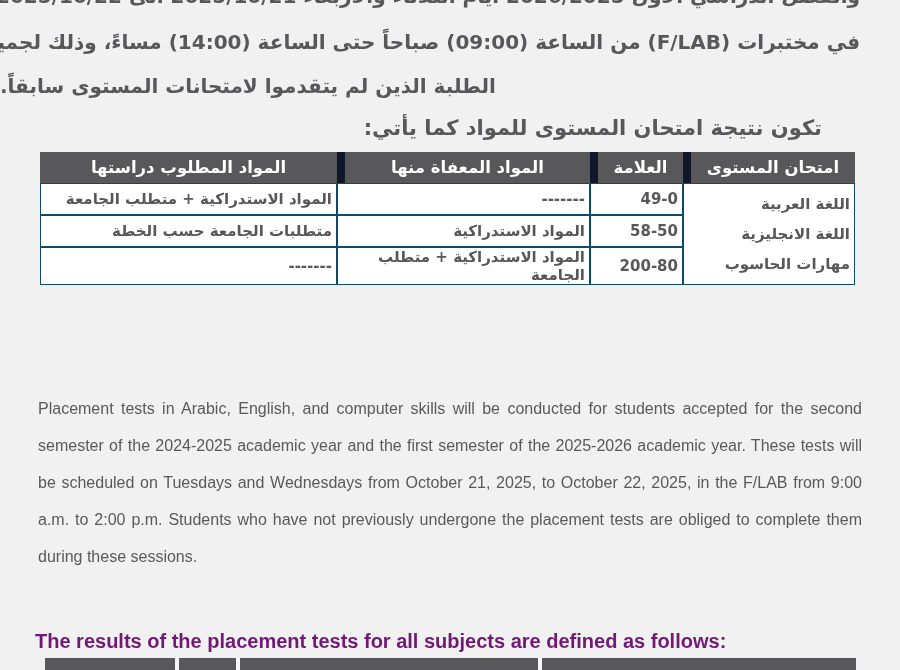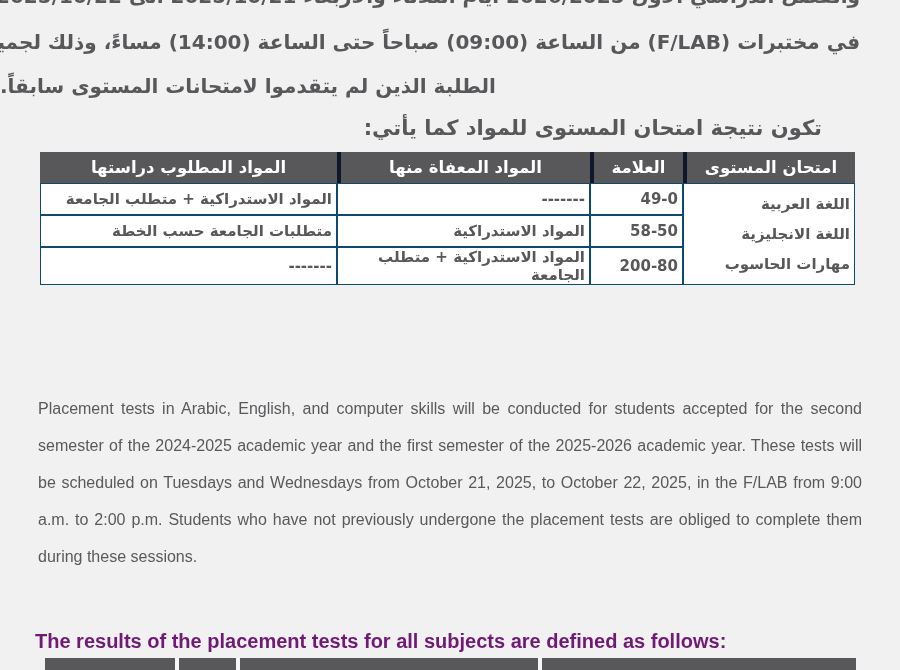--- a/index.html
+++ b/index.html
@@ -16,21 +16,21 @@
   #ar-line3{top:74px;left:0;width:783px;text-align:left;direction:rtl;}
   #ar-line3 .inner{display:inline-block;direction:rtl;}
   #table-intro{position:absolute;top:116px;left:0;width:786px;text-align:right;font-size:21px;white-space:nowrap;margin-left:36px;}
   #table-intro .inner{display:inline-block;direction:rtl;}
 
   
   table.placement{position:absolute;left:40px;top:152px;width:815px;border-collapse:separate;
       border-spacing:0;direction:rtl;table-layout:fixed;}
   table.placement th{background:#58585A;color:#FFFFFF;font-size:16.5px;font-weight:bold;
       height:31px;text-align:center;vertical-align:middle;padding:0 4px;
-      border-left:4px solid #0f172a;}
+      border-left:8px solid #0f172a;}
   table.placement th:last-child{border-left:none;}
   table.placement td{background:#FFFFFF;border:1px solid #0c4a6e;color:#58585B;font-weight:bold;
       font-size:15px;text-align:right;vertical-align:middle;height:30px;padding:0 4px;}
   table.placement td.exam-cell{line-height:30px;padding-left:20px;}
   .col-exam{width:172px;}.col-mark{width:93px;}.col-exempt{width:253px;}.col-req{width:297px;}
   .mark-cell{direction:ltr;margin-left:31px;}
 
   
   .banner{position:absolute;left:183px;top:322px;width:534px;height:56px;background:#A2232A;
       display:flex;align-items:center;justify-content:center;}

